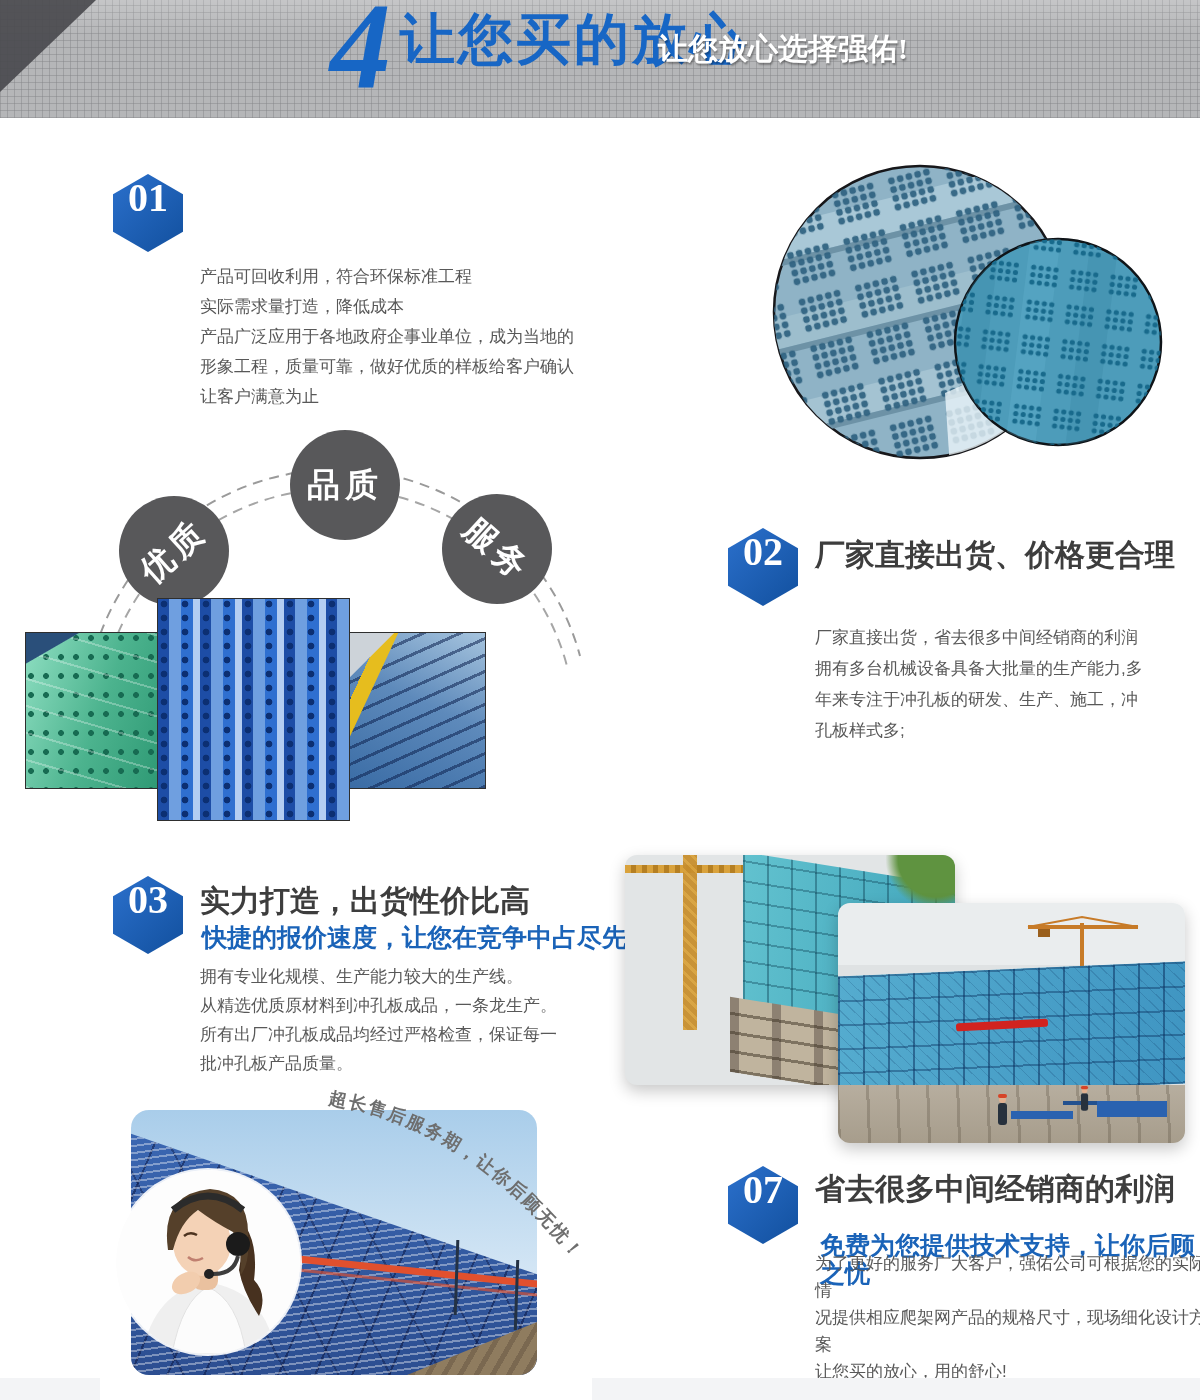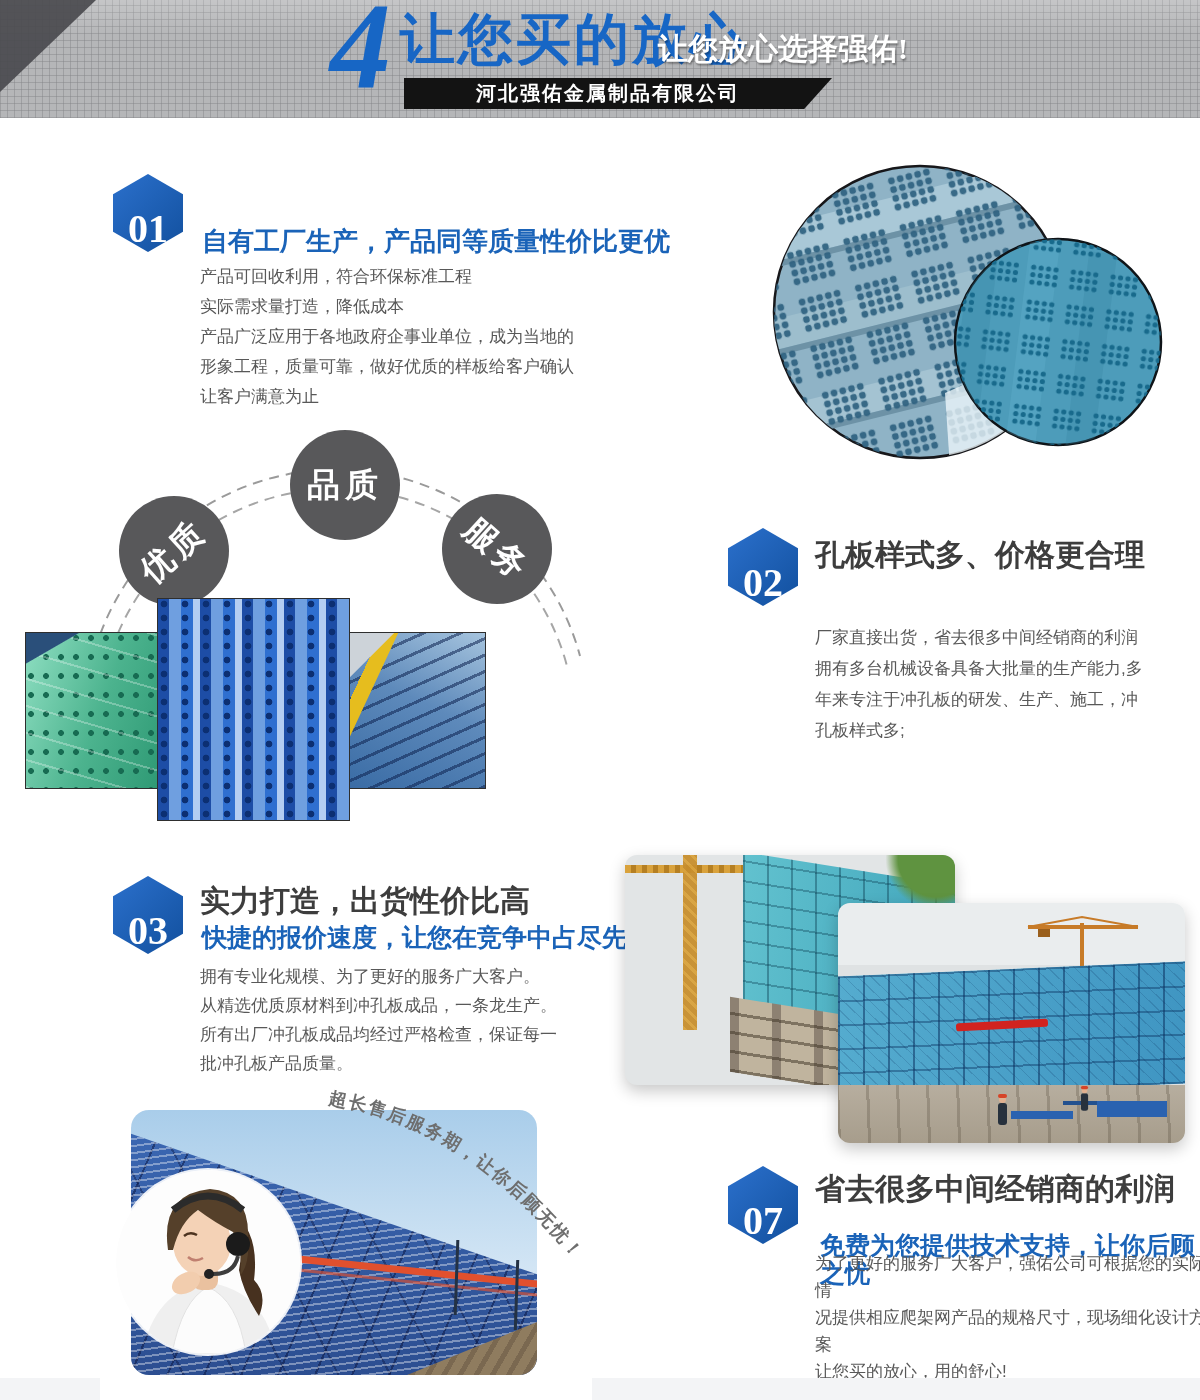--- a/index.html
+++ b/index.html
@@ -23,21 +23,21 @@
     font-weight:bold;font-size:30px;color:#ffffff;text-shadow:1px 2px 2px rgba(0,0,0,.35);line-height:1;}
   .h-bar{position:absolute;left:404px;top:78px;width:428px;height:31px;background:#131313;
     clip-path:polygon(0 0,100% 0,93.5% 100%,0 100%);
     display:flex;align-items:center;justify-content:center;
     color:#fff;font-size:20px;font-weight:bold;letter-spacing:2px;padding-right:20px;box-sizing:border-box;}
 
   
   .hex{position:absolute;width:70px;height:78px;
     clip-path:polygon(50% 0,100% 26%,100% 74%,50% 100%,0 74%,0 26%);
     background:linear-gradient(135deg,#2b70cc,#12509e);
-    display:flex;align-items:flex-end;justify-content:center;
+    display:flex;align-items:flex-start;justify-content:center;
     color:#fff;font-family:"Liberation Serif",serif;font-weight:bold;font-size:40px;}
   .t-sans{position:absolute;font-weight:bold;font-size:34px;color:#474747;line-height:1.1;}
   .t-serif{position:absolute;font-family:"Liberation Serif",serif;font-weight:bold;font-size:30px;color:#3d3d3d;line-height:1.1;}
   .sub{position:absolute;font-family:"Liberation Serif",serif;font-weight:bold;color:#1a63b8;line-height:1.1;}
   .body-txt{position:absolute;color:#585858;font-size:17px;white-space:pre-line;}
 
   
   .vcircle{position:absolute;width:110px;height:110px;border-radius:50%;background:#58585a;
     display:flex;align-items:center;justify-content:center;color:#fff;
     font-weight:bold;font-size:33px;letter-spacing:5px;}
@@ -130,27 +130,25 @@
 </head>
 <body>
 
 <div class="page">
 
   <div class="header">
     <div class="corner-tl"></div>
     <div class="big4">4</div>
     <div class="h-title">让您买的放心</div>
     <div class="h-slogan">让您放心选择强佑!</div>
-    <div class="h-bar">河北强佑金属制品有限公司</div>
   </div>
 
   <div class="hex" style="left:113px;top:174px;">
     <span>01</span>
   </div>
-  <div class="sub" style="left:202px;top:228px;font-size:26px;">自有工厂生产，产品同等质量性价比更优</div>
   <div class="body-txt" style="left:200px;top:262px;width:420px;line-height:30px;">产品可回收利用，符合环保标准工程
 实际需求量打造，降低成本
 产品广泛应用于各地政府企事业单位，成为当地的
 形象工程，质量可靠，做好优质的样板给客户确认
 让客户满意为止</div>
 
   <svg class="circphotos" width="440" height="330" viewBox="0 0 440 330">
     <defs>
       <pattern id="pd1" width="58" height="48" patternUnits="userSpaceOnUse" patternTransform="rotate(-14)">
         <g fill="#2e6180" opacity="0.92">
@@ -241,32 +239,32 @@
     <span style="transform:rotate(42deg);display:block;">服务</span>
   </div>
 
   <div class="pphoto pp-green"></div>
   <div class="pphoto pp-blue"></div>
   <div class="pphoto pp-wavy"></div>
 
   <div class="hex" style="left:728px;top:528px;">
     <span>02</span>
   </div>
-  <div class="t-serif" style="left:815px;top:538px;">孔板样式多、价格更合理</div>
+  <div class="t-serif" style="left:815px;top:538px;">厂家直接出货、价格更合理</div>
   <div class="body-txt" style="left:815px;top:622px;width:395px;line-height:31px;">厂家直接出货，省去很多中间经销商的利润
 拥有多台机械设备具备大批量的生产能力,多
 年来专注于冲孔板的研发、生产、施工，冲
 孔板样式多;</div>
 
   <div class="hex" style="left:113px;top:876px;">
     <span>03</span>
   </div>
   <div class="t-serif" style="left:200px;top:884px;">实力打造，出货性价比高</div>
   <div class="sub" style="left:202px;top:924px;font-size:25px;">快捷的报价速度，让您在竞争中占尽先机</div>
-  <div class="body-txt" style="left:200px;top:962px;width:420px;line-height:29px;">拥有专业化规模、为了更好的服务广大客户。
+  <div class="body-txt" style="left:200px;top:962px;width:420px;line-height:29px;">拥有专业化规模、生产能力较大的生产线。
 从精选优质原材料到冲孔板成品，一条龙生产。
 所有出厂冲孔板成品均经过严格检查，保证每一
 批冲孔板产品质量。</div>
 
   <div class="cphoto cp-a">
     <div class="cpa-crane-jib"></div>
     <div class="cpa-crane-mast"></div>
     <div class="cpa-mesh"></div>
     <div class="cpa-floors"></div>
     <div class="cpa-leaves"></div>

